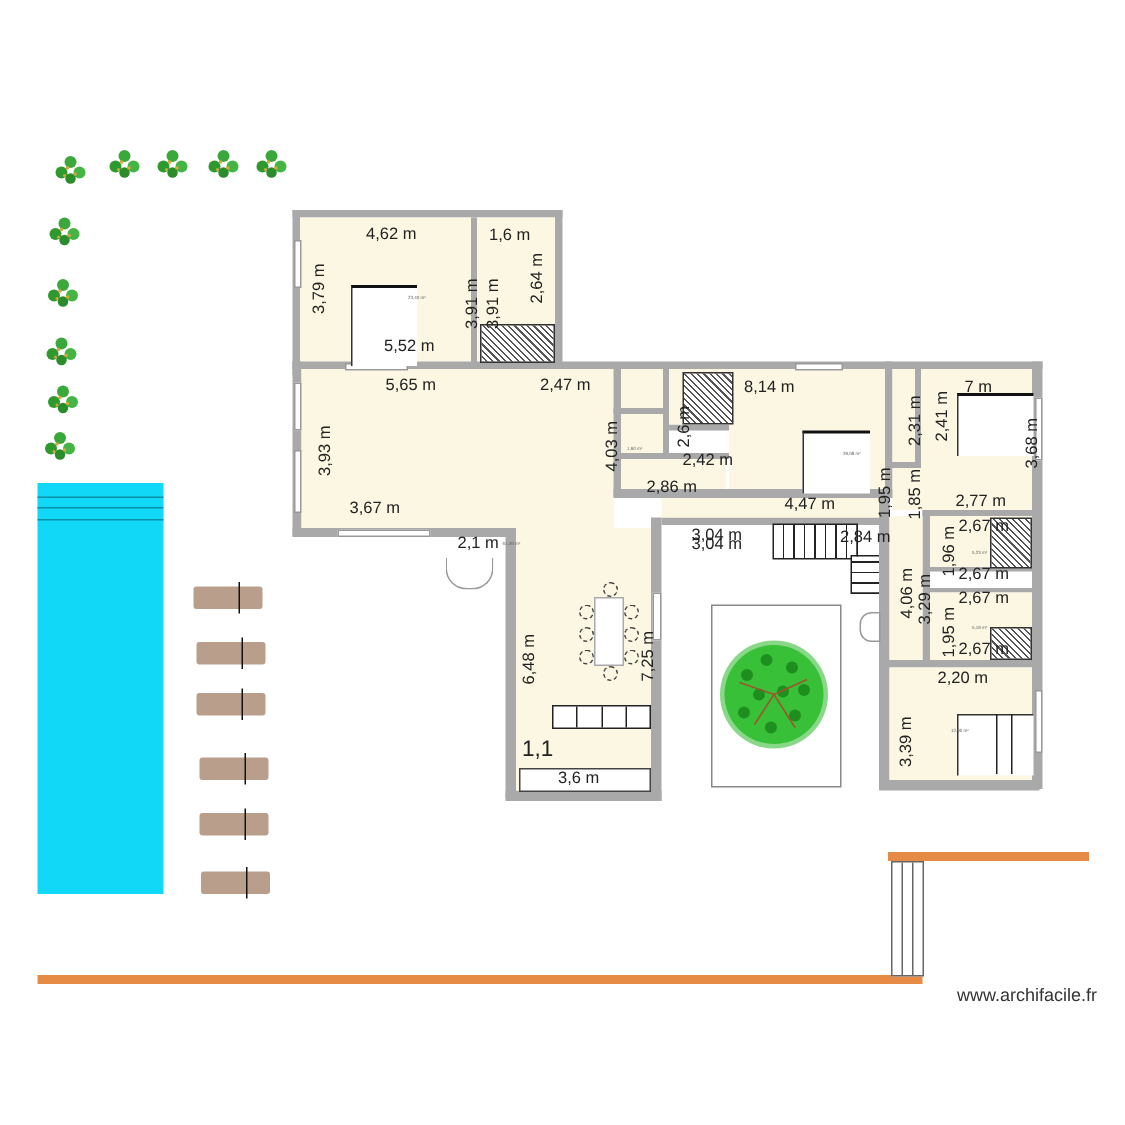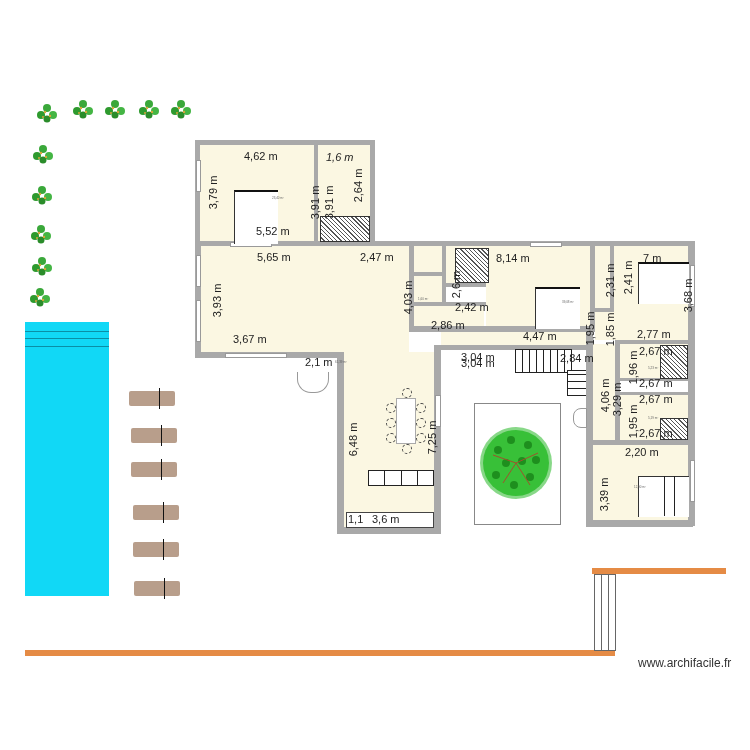--- a/index.html
+++ b/index.html
@@ -192,21 +192,21 @@
 <div class="orange" style="left:25px;top:650px;width:590px;height:6px;"></div>
 <div class="abs" style="left:594px;top:574px;width:20px;height:75px;border:1px solid #666;background:#fff;">
   <div style="position:absolute;left:6px;top:0;width:1px;height:75px;background:#666;"></div>
   <div style="position:absolute;left:13px;top:0;width:1px;height:75px;background:#666;"></div>
 </div>
 
 <span class="dim" style="left:244px;top:151px;">4,62 m</span>
 <span class="dim v" style="left:197px;top:187px;">3,79 m</span>
 <span class="dim" style="left:256px;top:226px;">5,52 m</span>
 <span class="area" style="left:272px;top:196px;">23,40 m²</span>
-<span class="dim" style="left:326px;top:152px;font-style:italic;">1,6 m</span>
+<span class="dim" style="left:326px;top:152px;">1,6 m</span>
 <span class="dim v" style="left:299px;top:197px;">3,91 m</span>
 <span class="dim v" style="left:313px;top:197px;">3,91 m</span>
 <span class="dim v" style="left:342px;top:180px;">2,64 m</span>
 
 <span class="dim" style="left:257px;top:252px;">5,65 m</span>
 <span class="dim" style="left:360px;top:252px;">2,47 m</span>
 <span class="dim v" style="left:201px;top:295px;">3,93 m</span>
 <span class="dim v" style="left:392px;top:292px;">4,03 m</span>
 <span class="dim" style="left:233px;top:334px;">3,67 m</span>
 <span class="dim" style="left:305px;top:357px;">2,1 m</span>
@@ -243,15 +243,15 @@
 <span class="dim v" style="left:589px;top:390px;">4,06 m</span>
 <span class="dim v" style="left:601px;top:394px;">3,29 m</span>
 
 <span class="dim" style="left:625px;top:447px;">2,20 m</span>
 <span class="dim v" style="left:588px;top:489px;">3,39 m</span>
 <span class="area" style="left:634px;top:485px;">12,90 m²</span>
 
 <span class="dim v" style="left:337px;top:434px;">6,48 m</span>
 <span class="dim v" style="left:416px;top:432px;">7,25 m</span>
 <span class="dim" style="left:372px;top:514px;">3,6 m</span>
-<span class="dim" style="left:348px;top:514px;font-size:11px;">1,1</span>
+<span class="dim" style="left:348px;top:492px;font-size:15px;">1,1</span>
 
 <span class="abs" style="left:638px;top:656px;font-size:12px;color:#333;">www.archifacile.fr</span>
 
 </body></html>

